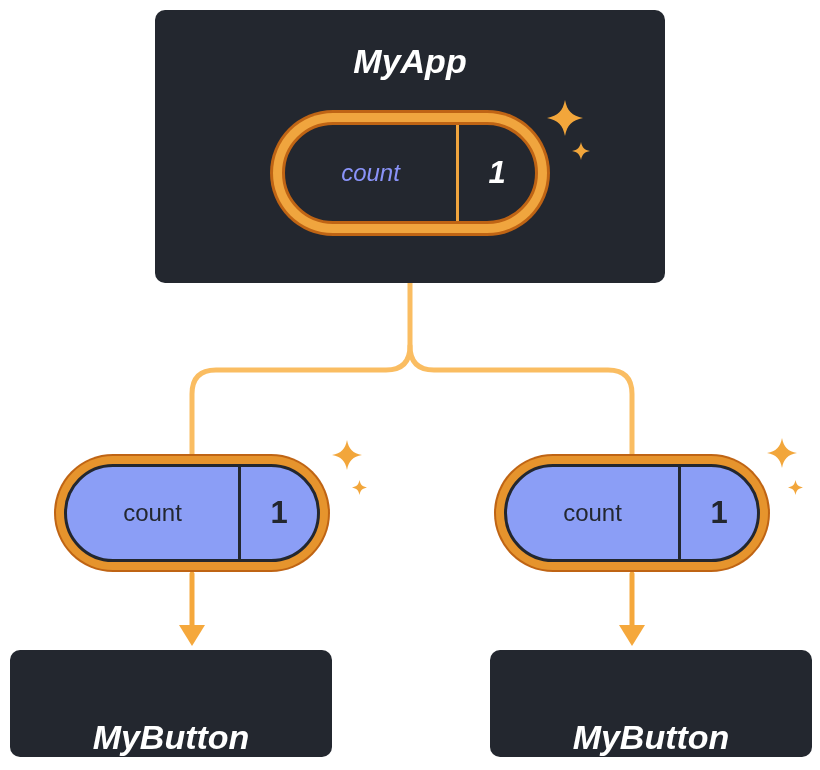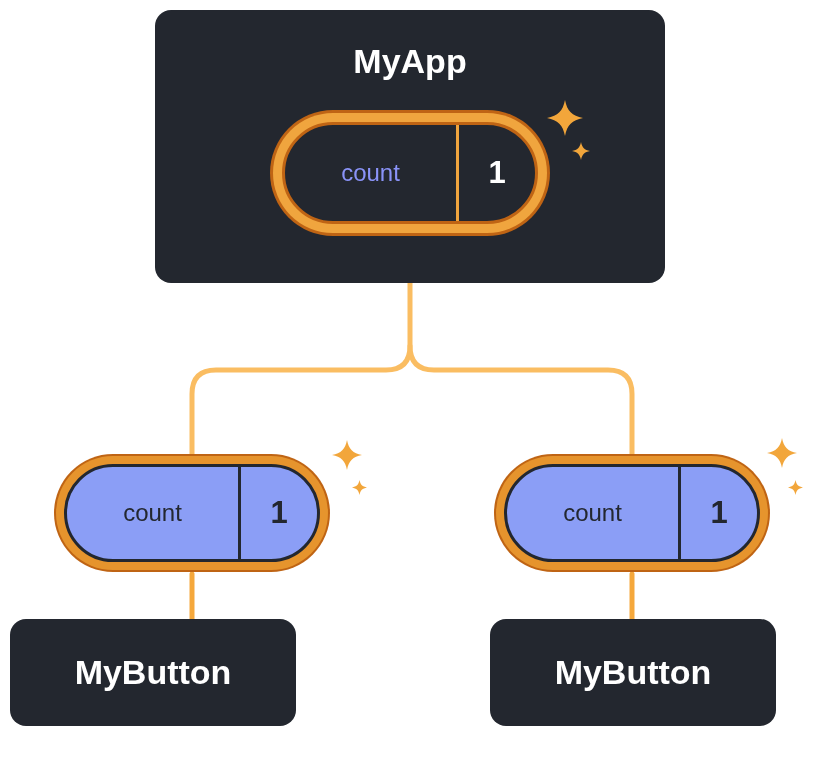--- a/index.html
+++ b/index.html
@@ -34,40 +34,41 @@
     stroke-linecap: round;
   }
   .arrow-head {
     fill: var(--arrow-orange, #f5a83c);
     stroke: none;
   }
   .component-box {
     position: absolute;
     box-sizing: border-box;
     background: var(--panel-dark, #23272f);
-    border-radius: 16px;
+    border-radius: 10px;
+    font-style: italic;
   }
   .top-box {
     left: 155px; top: 10px;
     width: 510px; height: 273px;
   }
   .box-title {
     color: var(--text-white, #ffffff);
     font-weight: 700;
     font-size: 34px;
     text-align: center;
   }
   .top-box .box-title {
     margin-top: 32px;
   }
   .child-box {
-    top: 619px;
-    width: 286px; height: 107px;
+    top: 650px;
+    width: 322px; height: 107px;
     display: flex;
-    align-items: center;
+    align-items: flex-end;
     justify-content: center;
   }
   .child-box.left  { left: 10px; }
   .child-box.right { left: 490px; }
   .pill {
     position: absolute;
     box-sizing: border-box;
     display: flex;
     align-items: center;
     border-radius: 70px;

